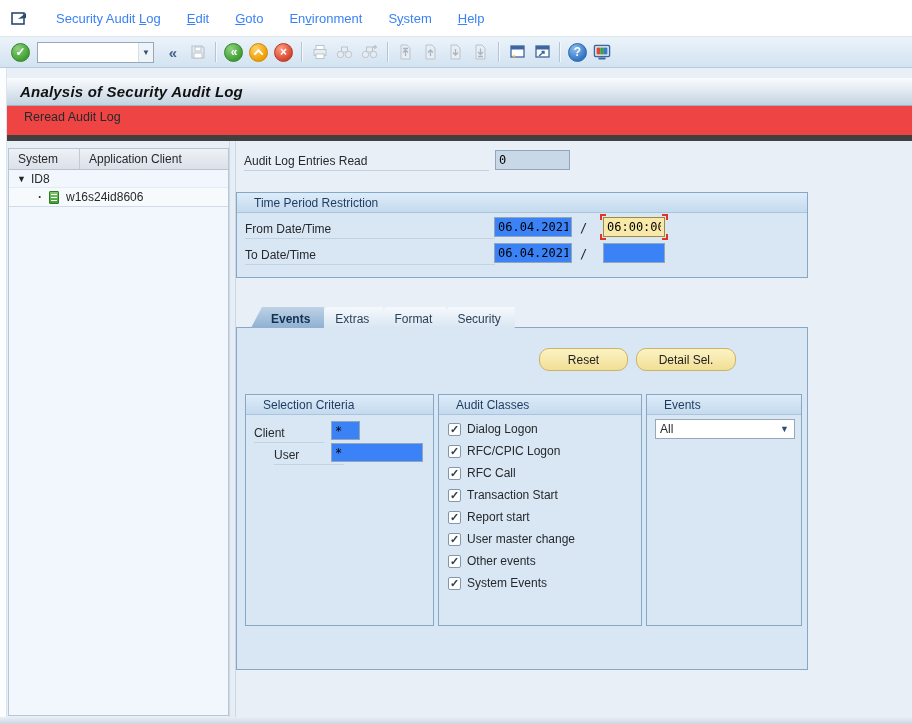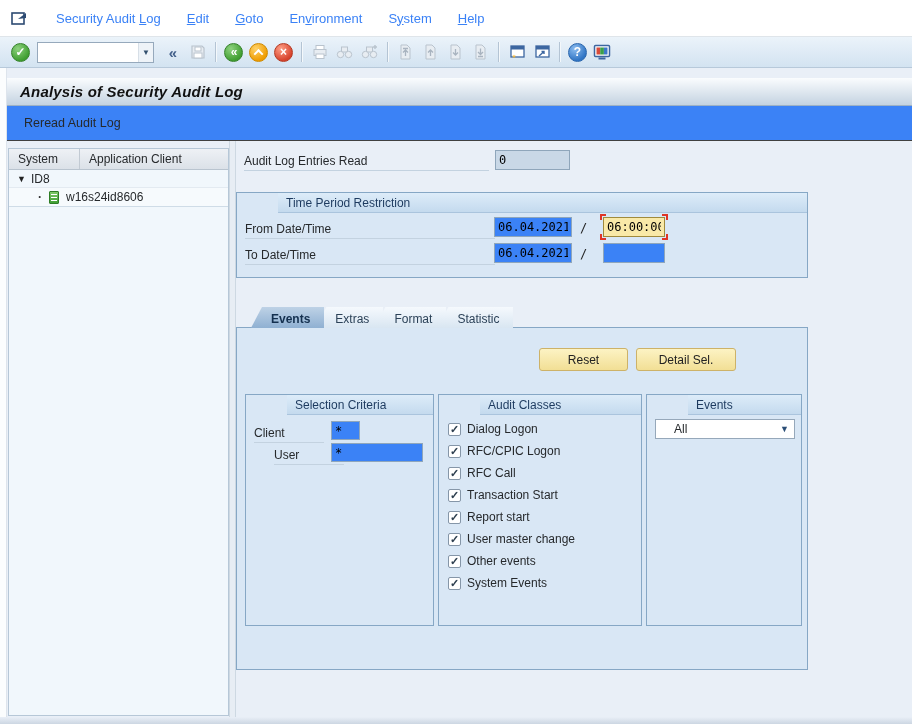--- a/index.html
+++ b/index.html
@@ -45,21 +45,21 @@
 
   
   .left-strip { position:absolute; left:0; top:68px; width:7px; height:656px;
     background:#fbfdfe; border-right:1px solid #dde4ec; }
   .titlebar { position:absolute; left:7px; top:78px; width:905px; height:28px;
     background:linear-gradient(#fafcfe,#c4d3e1); border-bottom:1px solid #9db1c4;
     display:flex; align-items:center; }
   .titlebar h1 { font-size:15px; font-style:italic; font-weight:bold; color:#111;
     margin-left:13px; letter-spacing:.2px; }
   .apptoolbar { position:absolute; left:7px; top:106px; width:905px; height:35px;
-    background:#3b82f6; border-bottom:1px solid #404040; display:flex; align-items:center; }
+    background:#ef4444; border-bottom:6px solid #404040; display:flex; align-items:flex-start; }
   .app-btn { margin-left:10px; padding:4px 7px; font-size:12.5px; color:#26292c;
     background:transparent; border:none; }
 
   
   .tree { position:absolute; left:8px; top:148px; width:221px; height:568px;
     background:#f1f7fc; border:1px solid #b6c7d7; }
   .tree-head { display:flex; height:21px; background:linear-gradient(#eef1f5,#dbe1e8);
     border-bottom:1px solid #b9c4cf; }
   .th-sys { width:71px; padding:3px 0 0 9px; border-right:1px solid #c2cad3; }
   .th-app { padding:3px 0 0 9px; }
@@ -93,61 +93,61 @@
   .focus-wrap { position:absolute; }
   .fc { position:absolute; width:6px; height:6px; border-color:#df3526; border-style:solid; }
   .fc.tl { left:-3px; top:-3px;    border-width:2px 0 0 2px; }
   .fc.tr { right:-3px; top:-3px;   border-width:2px 2px 0 0; }
   .fc.bl { left:-3px; bottom:-3px; border-width:0 0 2px 2px; }
   .fc.br { right:-3px; bottom:-3px;border-width:0 2px 2px 0; }
 
   
   .group { position:absolute; border:1px solid #86a7c5; background:#d9e7f5; }
   .group-h { height:20px; background:linear-gradient(#ddecf9,#c4daee);
-    border-bottom:1px solid #aac4dd; color:#1d3a5f; padding:3px 0 0 8px;margin-left:41px; }
+    border-bottom:1px solid #aac4dd; color:#1d3a5f; padding:3px 0 0 17px; }
 
   #tp-group { left:236px; top:192px; width:572px; height:86px; }
   #tp-group .label-u { left:8px; width:250px; }
 
   
   .tabs { position:absolute; left:251px; top:307px; height:21px; display:flex; z-index:5; }
   .tab { position:relative; height:21px; padding:3px 14px 0 20px; border:none;
     font-family:"Liberation Sans",sans-serif; font-size:12px; color:#2c4258;
     clip-path:polygon(11px 0, 100% 0, 100% 100%, 0 100%);
     background:linear-gradient(#f5f9fd,#d9e6f2); margin-left:-9px;
     filter:drop-shadow(0 0 0.6px #8aa8c6); white-space:nowrap; }
   .tab:first-child { margin-left:0; }
   .tab.active { background:linear-gradient(#bed2e6,#8fb0d2); color:#14304f; font-weight:bold; }
 
   #tabpanel { position:absolute; left:236px; top:327px; width:572px; height:343px;
     border:1px solid #86a7c5; background:#d9e7f5; z-index:1; }
 
   .ybtn { position:absolute; height:23px; background:linear-gradient(#fcf3c4,#f2dF95);
-    border:1px solid #cdb268; border-radius:3px; font-size:12px; color:#222;
+    border:1px solid #cdb268; border-radius:10px; font-size:12px; color:#222;
     font-family:"Liberation Sans",sans-serif; }
   #btn-reset  { left:302px; top:20px; width:89px; }
   #btn-detail { left:399px; top:20px; width:100px; }
 
   #g-selection { left:8px;   top:66px; width:189px; height:232px; }
   #g-audit     { left:201px; top:66px; width:204px; height:232px; }
   #g-events    { left:409px; top:66px; width:156px; height:232px; }
 
   #g-selection .label-u { left:8px; width:70px; }
   .sel-fld { position:absolute; left:85px; height:19px; }
   #fld-client { top:26px; width:29px; }
   #fld-user   { top:48px; width:92px; }
   #lbl-client { top:28px; }
   #lbl-user   { top:50px;margin-left:20px; }
 
   .cbrow { position:absolute; left:9px; display:flex; align-items:center; gap:6px; height:16px; }
   .cb { width:13px; height:13px; background:#fff; border:1px solid #8596a8; border-radius:2px;
     font-size:11px; line-height:11px; text-align:center; color:#2f4050; font-weight:bold; }
 
   .ddl { position:absolute; left:8px; top:24px; width:140px; height:20px; background:#fff;
-    border:1px solid #96a8ba; display:flex; align-items:center; padding-left:18px; }
+    border:1px solid #96a8ba; display:flex; align-items:center; padding-left:4px; }
   .ddl .arr { margin-left:auto; color:#2c4f77; font-size:9px; padding-right:5px; }
 
   
   svg .dis { stroke:#b9c3cd; fill:#e8edf2; }
 </style>
 </head>
 <body>
 
 <div id="screen">
 
@@ -321,21 +321,21 @@
     <span class="label-u" style="top:52px;">To Date/Time</span>
     <input class="fld" style="position: absolute; left: 257px; top: 50px; width: 78px;" value="06.04.2021">
     <span class="slash" style="left:343px; top:54px;">/</span>
     <input class="fld" style="position: absolute; left: 366px; top: 50px; width: 62px;" value="">
   </div>
 
   <div class="tabs">
     <button class="tab active" style="z-index:60;">Events</button>
     <button class="tab" style="z-index:40;">Extras</button>
     <button class="tab" style="z-index:30;">Format</button>
-    <button class="tab" style="z-index:20;">Statistic</button>
+    <button class="tab" style="z-index:20;">Security</button>
   </div>
 
   <div id="tabpanel">
     <button class="ybtn" id="btn-reset">Reset</button>
     <button class="ybtn" id="btn-detail">Detail Sel.</button>
 
     <div class="group" id="g-selection">
       <div class="group-h">Selection Criteria</div>
       <span class="label-u" id="lbl-client">Client</span>
       <input class="fld sel-fld" id="fld-client" value="*" style="">

